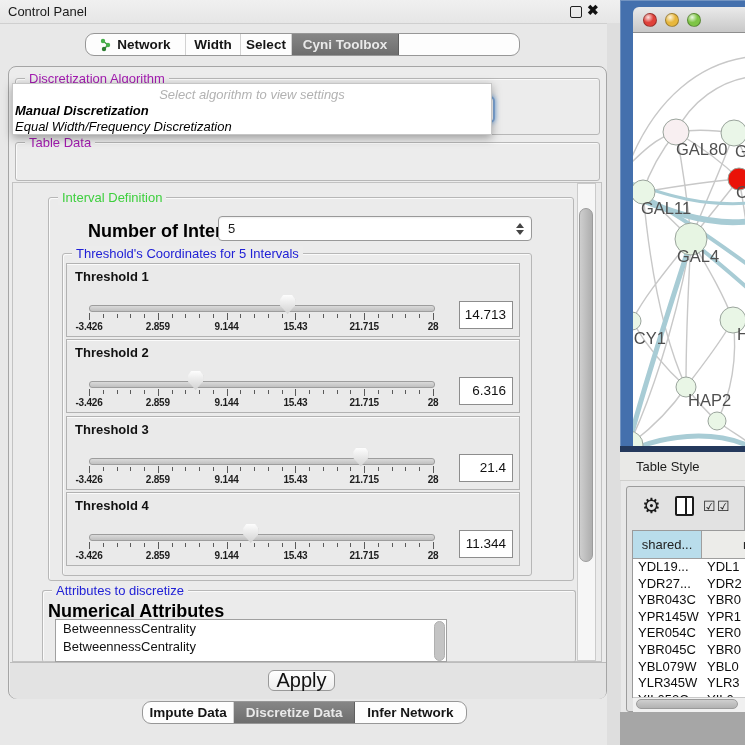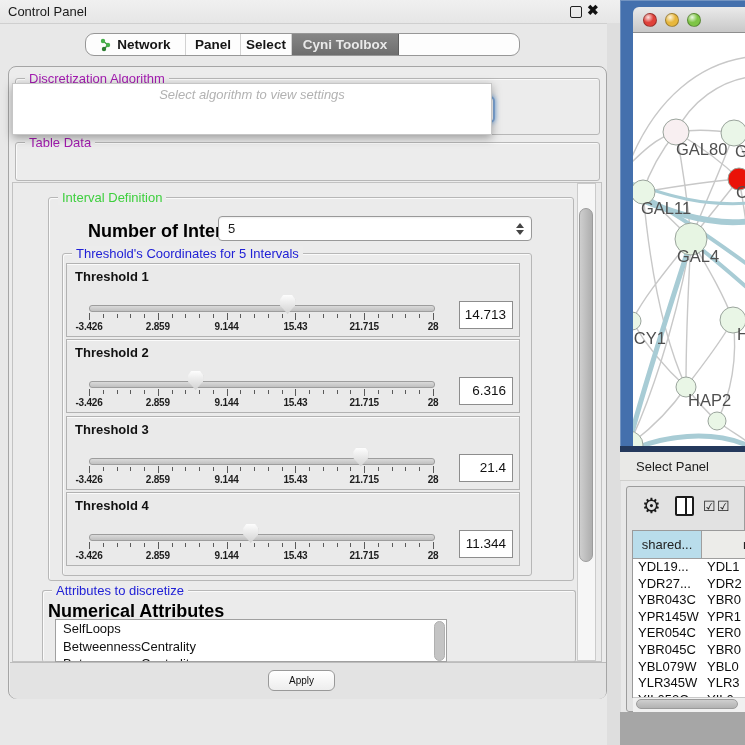--- a/index.html
+++ b/index.html
@@ -41,21 +41,21 @@
   .tick{position:absolute;width:1px;background:#5a5a5a;}
   .tick.minor{top:50px;height:4px;}
   .tick.major{top:49px;height:7px;}
   .tick-lab{position:absolute;top:57px;transform:translateX(-50%);font-size:10px;font-weight:bold;color:#1d1d1d;letter-spacing:-0.2px;}
   .val-box{position:absolute;left:392px;top:37px;width:54px;height:28px;background:#fff;border:1px solid #8d8d8d;box-sizing:border-box;font-size:13.5px;text-align:right;line-height:26px;padding-right:6px;}
   .list-box{background:#fff;border:1px solid #a0a0a0;box-sizing:border-box;}
   .list-item{font-size:13px;color:#111;padding:1px 0 1px 7px;height:15.5px;white-space:nowrap;}
   .vscroll-track{background:#f6f6f6;border:1px solid #cbcbcb;box-sizing:border-box;}
   .vscroll-thumb{position:absolute;border-radius:7px;background:linear-gradient(90deg,#cecece,#aeaeae);border:1px solid #9b9b9b;box-sizing:border-box;}
   .apply-bar{left:9.5px;top:662px;width:596px;height:36px;background:#e3e3e3;border-top:1px solid #bcbcbc;border-radius:0 0 7px 7px;}
-  .button{background:linear-gradient(#ffffff,#ededed);border:1px solid #999;border-radius:6px;font-size:10px;color:#111;display:flex;align-items:center;justify-content:center;box-sizing:border-box;}
+  .button{background:linear-gradient(#ffffff,#ededed);border:1px solid #999;border-radius:6px;font-size:20px;color:#111;display:flex;align-items:center;justify-content:center;box-sizing:border-box;}
   
   .divider-strip{left:607px;top:23px;width:14px;height:722px;background:#dedede;}
   .net-frame{left:620px;top:0;width:125px;height:446px;background:#4470ad;box-shadow:inset 1px 1px 0 rgba(255,255,255,.25);}
   .net-frame-bottom{left:620px;top:446px;width:125px;height:6px;background:#24395c;}
   .mac-titlebar{left:633px;top:7px;width:112px;height:26px;background:linear-gradient(#eaeaea,#c8c8c8);border-bottom:1px solid #8e8e8e;border-radius:6px 0 0 0;box-sizing:border-box;}
   .light{position:absolute;top:13px;width:14px;height:14px;border-radius:50%;box-sizing:border-box;border:1px solid rgba(0,0,0,.3);background-image:radial-gradient(circle at 35% 28%,rgba(255,255,255,.85),rgba(255,255,255,0) 45%);}
   .net-canvas{left:633px;top:33px;width:112px;height:413px;background:#fff;overflow:hidden;}
   .tp-bar{left:620px;top:452px;width:125px;height:28px;background:#e9e9e7;border-bottom:1px solid #cfcfcd;}
   .tp-title{left:636px;top:459px;font-size:13px;color:#1c1c1c;}
   .tp-outer{left:626px;top:486px;width:119px;height:226px;background:#e2e2e2;border:1px solid #9c9c9c;border-radius:3px 0 0 3px;box-sizing:border-box;}
@@ -89,39 +89,43 @@
         <svg width="12" height="14" viewBox="0 0 12 14">
           <line x1="3" y1="3" x2="8" y2="7" stroke="#3a8a3a" stroke-width="1.2"></line>
           <line x1="8" y1="7" x2="4" y2="11" stroke="#3a8a3a" stroke-width="1.2"></line>
           <circle cx="3" cy="3" r="2.2" fill="#46b24a"></circle>
           <circle cx="8" cy="7" r="2.2" fill="#46b24a"></circle>
           <circle cx="4" cy="11" r="2.2" fill="#2f7d33"></circle>
         </svg>
         <span>Network</span>
       </div>
       <div class="seg" style="width: 55px;">
-        <span>Panel</span>
+        <span>Width</span>
       </div>
       <div class="seg" style="width: 51px;">
         <span>Select</span>
       </div>
       <div class="seg sel" style="width: 107px;">
         <span>Cyni Toolbox</span>
       </div>
     </div>
 
   <div class="abs main-panel"></div>
 
   <div class="abs group" style="left:15px;top:78px;width:583px;height:55px;background:#ececec;">
     <span class="group-title gt-dark">Discretization Algorithm</span>
   </div>
   <div class="abs focus-ring" style="left:25px;top:96px;width:470px;height:27px;box-sizing:border-box;"></div>
 
   <div class="abs popup">
     <div class="prompt">Select algorithm to view settings</div>
+    <div id="algoOptions">
+        <div class="opt bold">Manual Discretization</div>
+        <div class="opt">Equal Width/Frequency Discretization</div>
+      </div>
   </div>
 
   <div class="abs group" style="left:15px;top:142px;width:583px;height:37px;">
     <span class="group-title gt-dark">Table Data</span>
   </div>
 
   <div class="abs content-area"></div>
 
   <div class="abs group" style="left:48px;top:197px;width:524px;height:382px;">
     <span class="group-title gt-green">Interval Definition</span>
@@ -295,32 +299,42 @@
 
   <div class="abs vscroll-track" style="left:577px;top:183px;width:19px;height:478px;"></div>
   <div class="abs vscroll-thumb" style="left:579px;top:208px;width:14px;height:354px;"></div>
 
   <div class="abs group" style="left:42px;top:590px;width:532px;height:71px;border-bottom:none;">
     <span class="group-title gt-blue">Attributes to discretize</span>
   </div>
   <div class="abs bold-label" style="left:48px;top:601px;">Numerical Attributes</div>
   <div class="abs list-box" style="left:55px;top:619px;width:392px;height:43px;overflow:hidden;">
     <div id="attrItems">
-        <div class="list-item">SelfLoops</div>
         <div class="list-item">BetweennessCentrality</div>
         <div class="list-item">BetweennessCentrality</div>
       </div>
     <div class="vscroll-thumb" style="right:1px;top:1px;width:11px;height:40px;background:#c4c4c4;border-color:#b0b0b0;"></div>
   </div>
 
   <div class="abs apply-bar"></div>
   <div class="abs button" style="left:268px;top:670px;width:67px;height:21px;">
     <span>Apply</span>
   </div>
 
+  <div class="abs seg-bar" id="bottomTabs" style="left:142px;top:701px;width:325px;">
+      <div class="seg" style="width: 92px;">
+        <span>Impute Data</span>
+      </div>
+      <div class="seg sel" style="width: 121px;">
+        <span>Discretize Data</span>
+      </div>
+      <div class="seg" style="width: 112px;">
+        <span>Infer Network</span>
+      </div>
+    </div>
 
   <div class="abs divider-strip"></div>
   <div class="abs net-frame"></div>
   <div class="abs net-frame-bottom"></div>
   <div class="abs mac-titlebar"></div>
   <div class="abs light" style="left: 643px; background-color: rgb(223, 65, 58);"></div>
   <div class="abs light" style="left: 665px; background-color: rgb(231, 183, 62);"></div>
   <div class="abs light" style="left: 687px; background-color: rgb(126, 197, 70);"></div>
   <div class="abs net-canvas">
     <svg id="netsvg" width="112" height="413" viewBox="0 0 112 413">
@@ -369,21 +383,21 @@
         <text x="103" y="165" font-size="16.5" fill="#4f4f4f">C</text>
         <text x="8" y="181" font-size="16.5" fill="#4f4f4f">GAL11</text>
         <text x="44" y="229" font-size="16.5" fill="#4f4f4f">GAL4</text>
         <text x="-12" y="311" font-size="16.5" fill="#4f4f4f">GCY1</text>
         <text x="104" y="307" font-size="16.5" fill="#4f4f4f">H</text>
         <text x="55" y="373" font-size="16.5" fill="#4f4f4f">HAP2</text>
       </svg>
   </div>
 
   <div class="abs tp-bar"></div>
-  <div class="abs tp-title">Select Panel</div>
+  <div class="abs tp-title">Table Style</div>
 
   <div class="abs tp-outer"></div>
   <div class="abs tp-toolbar-icon" style="left:642px;top:494px;font-size:21px;">⚙</div>
   <div class="abs split-icon" style="left:675px;top:496px;"></div>
   <div class="abs tp-toolbar-icon" style="left:703px;top:498px;font-size:14px;">☑</div>
   <div class="abs tp-toolbar-icon" style="left:717px;top:498px;font-size:14px;">☑</div>
 
   <div class="abs tbl">
     <div class="tbl-header" id="tblHeader">
         <div class="hcell hl" style="width: 69px;">shared...</div>

